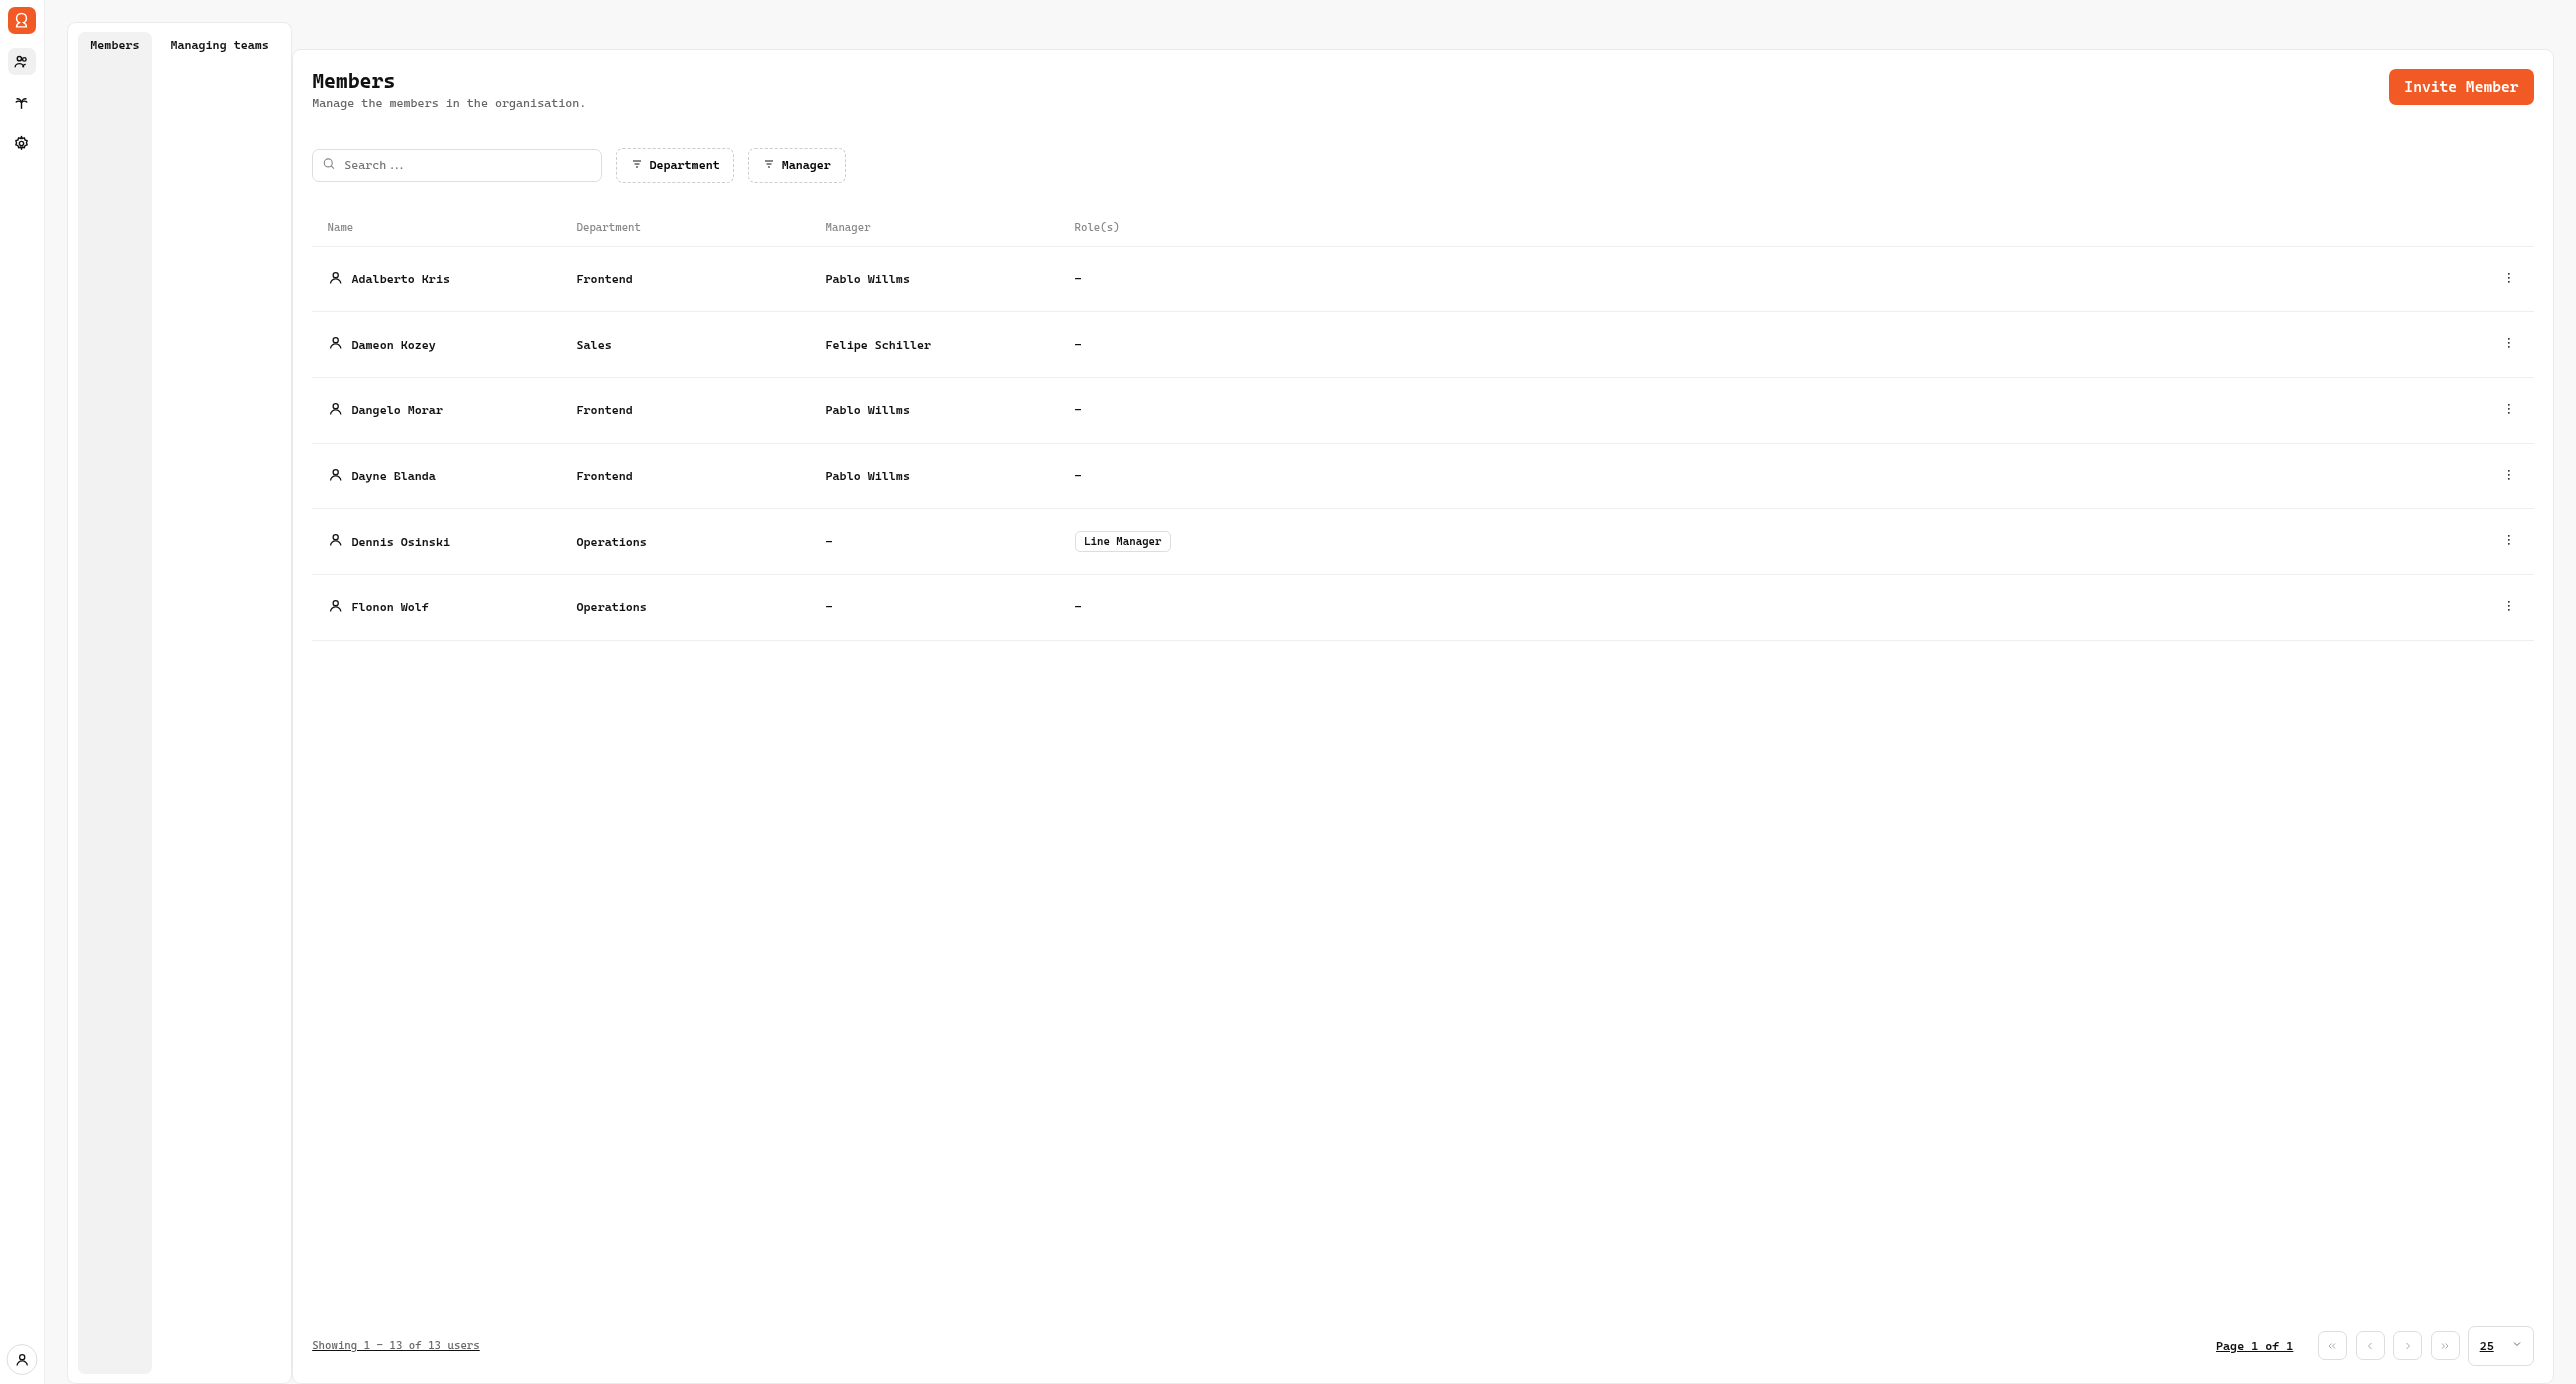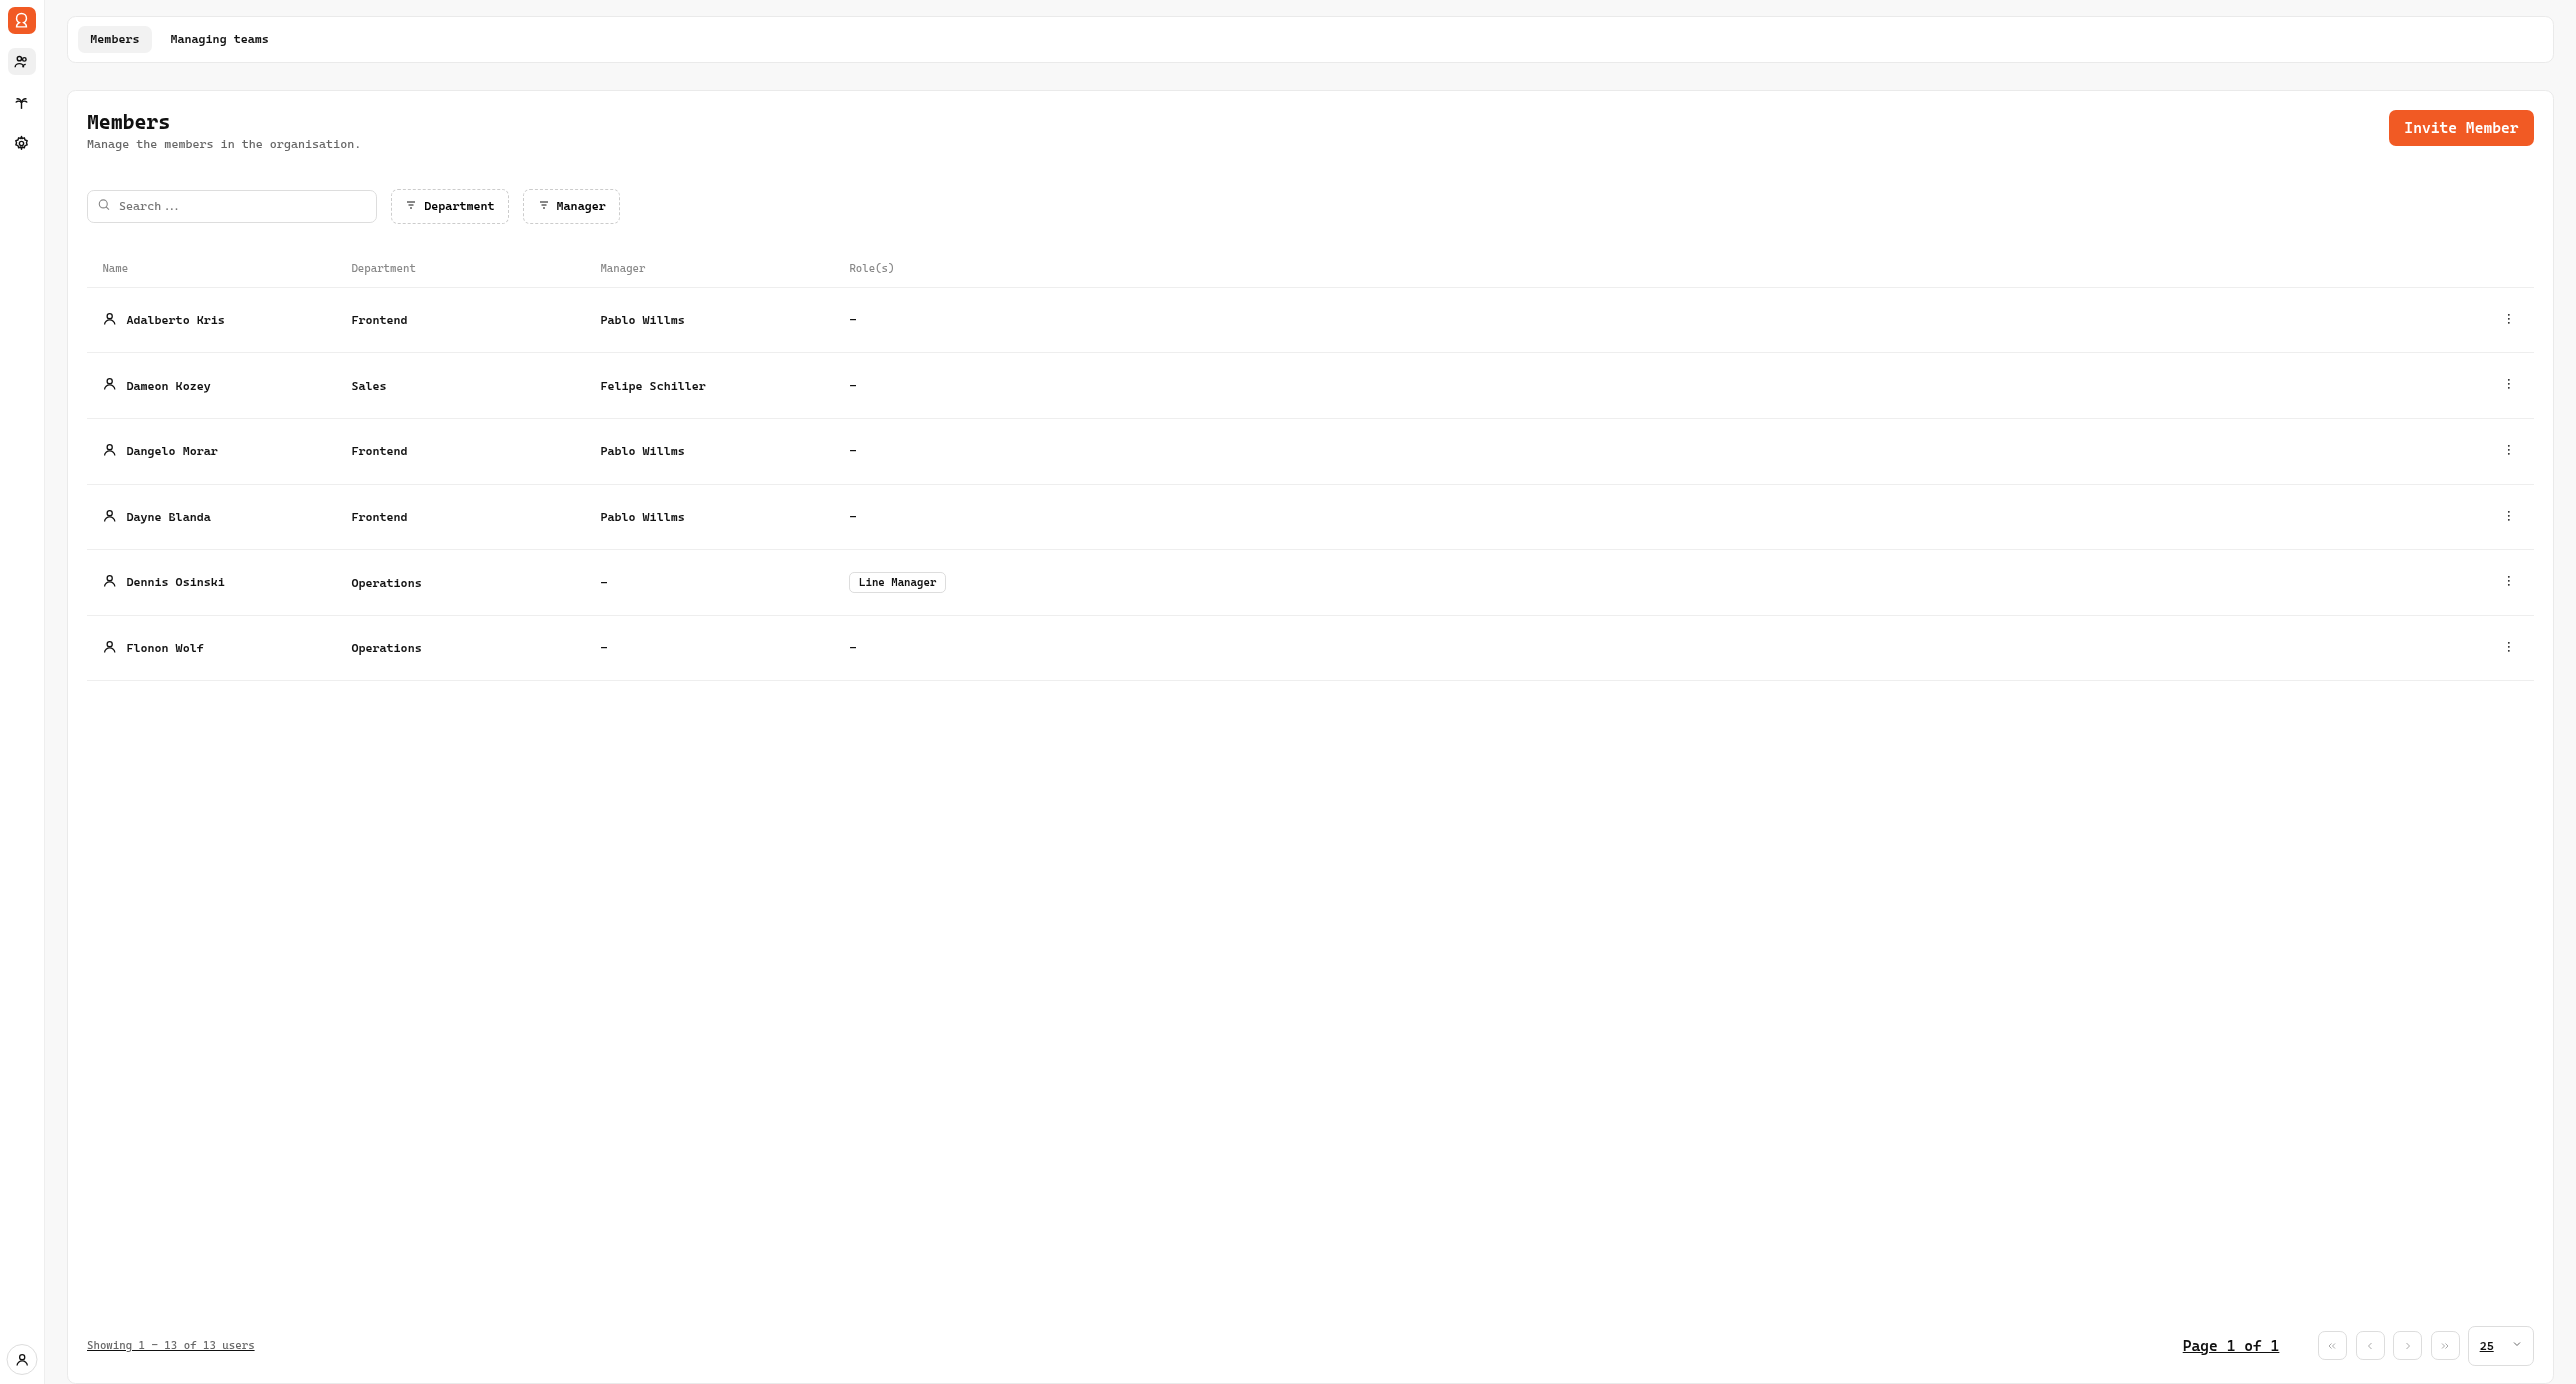--- a/index.html
+++ b/index.html
@@ -55,23 +55,23 @@
       border-radius: 50%;
       border: 0.9px solid #ddd;
       background: #fff;
       display: flex;
       align-items: center;
       justify-content: center;
       cursor: pointer;
     }
     .main {
       flex: 1;
-      padding: 16px 22px 0 22px;
-      display: flex;
-      flex-direction: column;
+      padding: 22px 22px 0 22px;
+      display: flex;
+      flex-direction: row;
     }
     .tabs-card {
       background: #fff;
       border: 0.9px solid #eaeaea;
       border-radius: 8.6px;
       padding: 8.6px 10.3px;
       display: flex;
       gap: 6.9px;
     }
     .tab {
@@ -220,22 +220,22 @@
       color: #666;
       font-size: 11px;
     }
     .footer-right {
       display: flex;
       align-items: center;
       gap: 8.6px;
     }
     .page-label {
       font-weight: 600;
-      font-size: 15px;
-      margin-right: 30px;
+      font-size: 12px;
+      margin-right: 16px;
     }
     .page-btn {
       width: 29px;
       height: 29px;
       border: 0.9px solid #ddd;
       background: #fff;
       border-radius: 6.9px;
       display: flex;
       align-items: center;
       justify-content: center;

